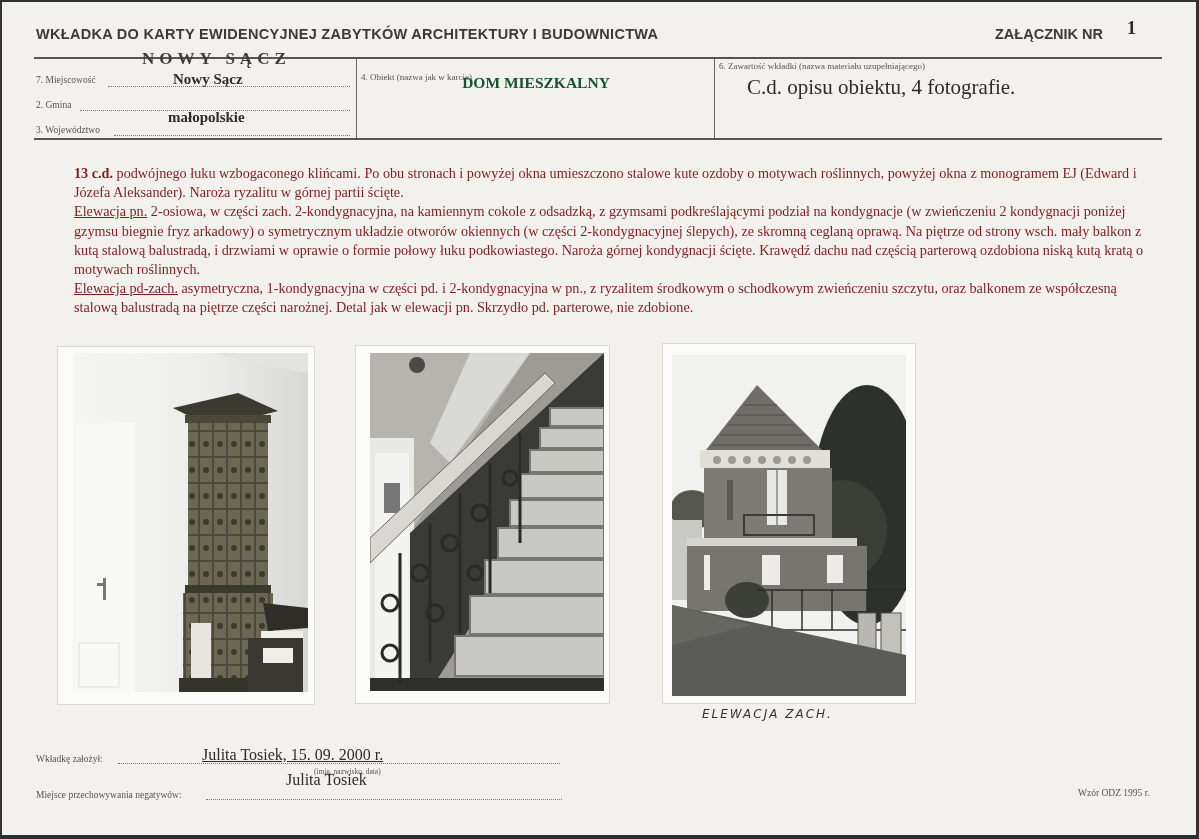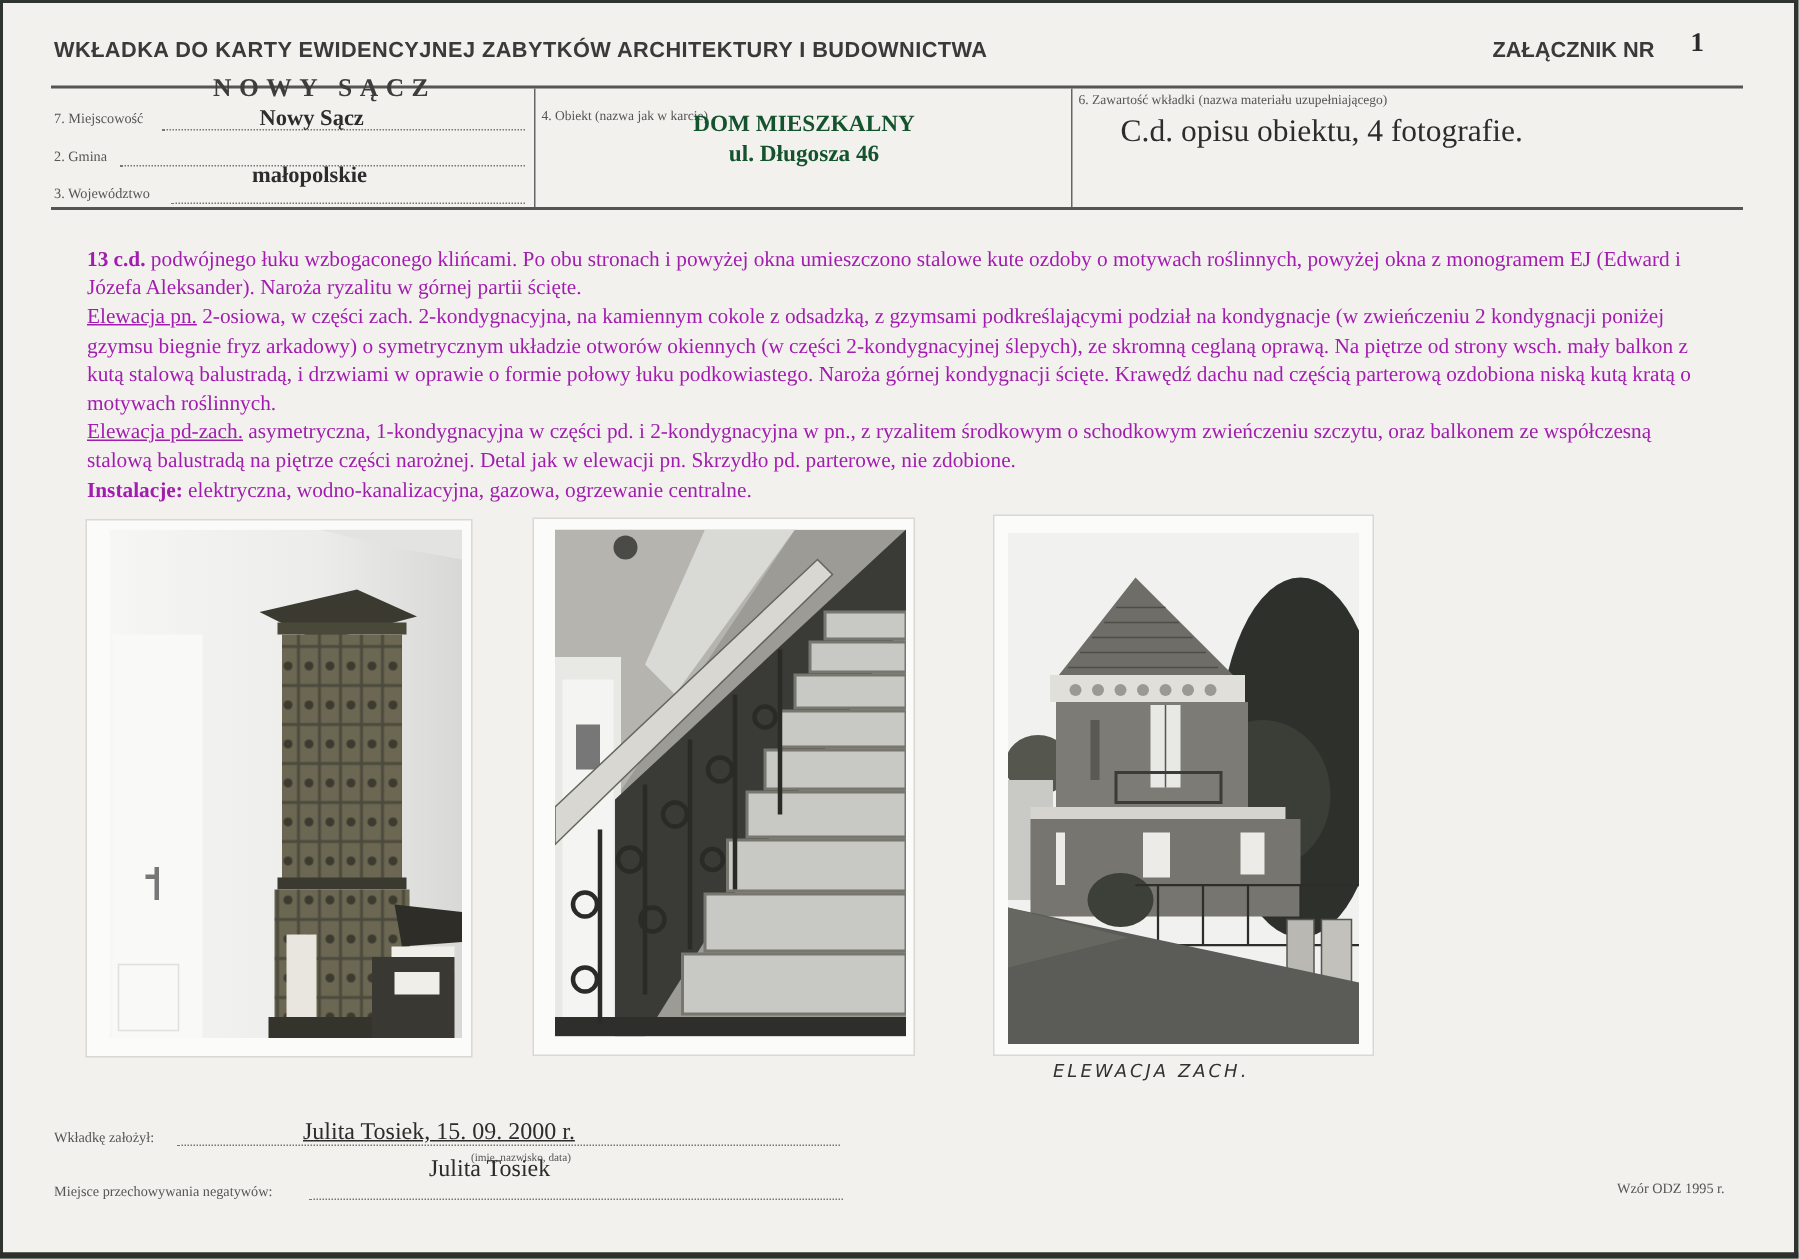--- a/index.html
+++ b/index.html
@@ -49,22 +49,22 @@
   .cell-caption { position:absolute; font-size:9px; color:#555; }
   .object-name {
     position:absolute; left:356px; width:356px; text-align:center;
     font-weight:bold; font-size:15.5px; color:#14532d;
   }
   .contents {
     position:absolute; left:745px; top:73px; font-size:21px; color:#2c2c2c;
   }
 
   .body-text {
-    position:absolute; left:56px; top:162px; width:1080px;
-    font-size:14.2px; line-height:19.2px; color:#a21caf;
+    position:absolute; left:72px; top:162px; width:1080px;
+    font-size:14.2px; line-height:19.2px; color:#7f1d1d;
   }
   .body-text p { margin:0; }
   .u { text-decoration:underline; }
   .b { font-weight:bold; }
 
   .photo-frame {
     position:absolute; background:#fbfbfa;
     box-shadow:0 0 0 1px #d8d8d4;
   }
   .photo {
@@ -106,30 +106,28 @@
 
   <div class="field-label" style="left:34px; top:98px;">2. Gmina</div>
   <div class="dots" style="left:78px; top:108px; width:270px;"></div>
 
   <div class="field-label" style="left:34px; top:123px;">3. Województwo</div>
   <div class="dots" style="left:112px; top:133px; width:236px;"></div>
   <div class="field-value" style="left:166px; top:107px;">małopolskie</div>
 
   <div class="cell-caption" style="left:359px; top:59px;margin-top:11px;">4. Obiekt  (nazwa jak w karcie)</div>
   <div class="object-name" style="top:72px;">DOM  MIESZKALNY</div>
-  <div class="object-name" style="top:92px;">ul. Długosza 46</div>
 
   <div class="cell-caption" style="left:717px; top:59px;">6. Zawartość wkładki  (nazwa materiału uzupełniającego)</div>
   <div class="contents">C.d. opisu obiektu, 4 fotografie.</div>
 
   <div class="body-text">
     <p><span class="b">13 c.d.</span><span> podwójnego łuku wzbogaconego klińcami. Po obu stronach i powyżej okna umieszczono stalowe kute ozdoby o motywach roślinnych, powyżej okna z monogramem EJ (Edward i Józefa Aleksander). Naroża ryzalitu w górnej partii ścięte.</span></p>
     <p><span class="u">Elewacja pn.</span><span> 2-osiowa, w części zach. 2-kondygnacyjna, na kamiennym cokole z odsadzką, z gzymsami podkreślającymi podział na kondygnacje (w zwieńczeniu 2 kondygnacji poniżej gzymsu biegnie fryz arkadowy) o symetrycznym układzie otworów okiennych (w części 2-kondygnacyjnej ślepych), ze skromną ceglaną oprawą. Na piętrze od strony wsch. mały balkon z kutą stalową balustradą, i drzwiami w oprawie o formie połowy łuku podkowiastego. Naroża górnej kondygnacji ścięte. Krawędź dachu nad częścią parterową ozdobiona niską kutą kratą o motywach roślinnych.</span></p>
     <p><span class="u">Elewacja pd-zach.</span><span> asymetryczna, 1-kondygnacyjna w części pd. i 2-kondygnacyjna w pn., z ryzalitem środkowym o schodkowym zwieńczeniu szczytu, oraz balkonem ze współczesną stalową balustradą na piętrze części narożnej. Detal jak w elewacji pn. Skrzydło pd. parterowe, nie zdobione.</span></p>
-    <p><span class="b">Instalacje:</span><span> elektryczna, wodno-kanalizacyjna, gazowa, ogrzewanie centralne.</span></p>
   </div>
 
   <div class="photo-frame" style="left:56px; top:345px; width:256px; height:357px;">
     <div class="photo" style="left:15px; top:6px; width:235px; height:339px;">
       <svg width="235" height="339" viewBox="0 0 235 339">
         <defs>
           <linearGradient id="wall1" x1="0" y1="0" x2="1" y2="0">
             <stop offset="0" stop-color="#f6f6f4"></stop>
             <stop offset="0.6" stop-color="#ececea"></stop>
             <stop offset="1" stop-color="#d8d8d6"></stop>

